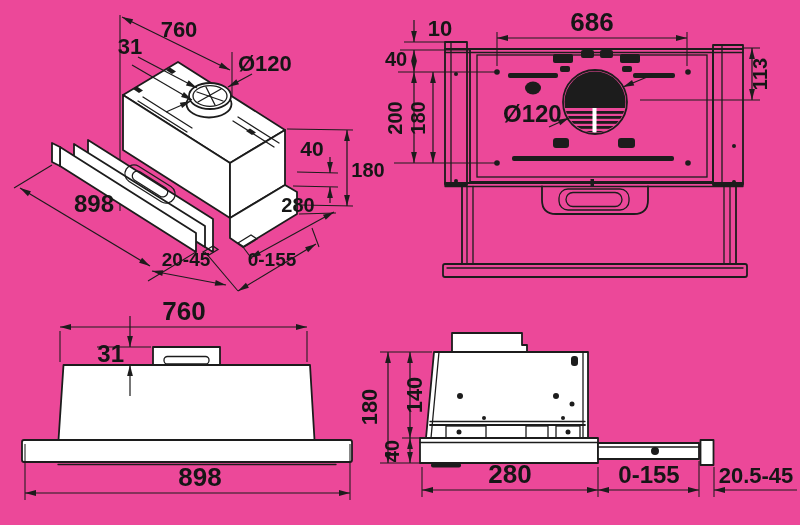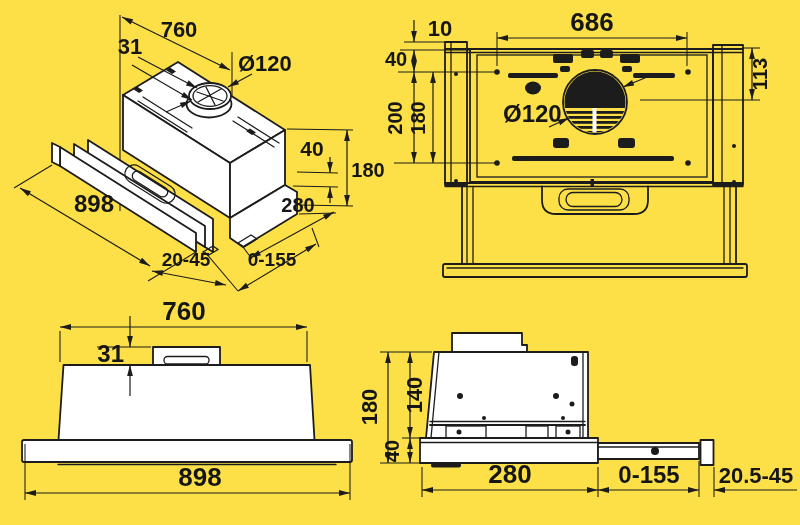--- a/index.html
+++ b/index.html
@@ -1,16 +1,16 @@
 <!DOCTYPE html>
 <html><head>
 <meta charset="utf-8">
 <style>
   html,body{margin:0;padding:0;background:#ffffff;}
-  #canvas{position:relative;width:800px;height:525px;background:#fde047;overflow:hidden;}
+  #canvas{position:relative;width:800px;height:525px;background:#ec4899;overflow:hidden;}
   svg{display:block;}
   .obj{fill:none;stroke:#1c1c1c;stroke-width:1.8;stroke-linejoin:round;stroke-linecap:round;}
   .objw{fill:#ffffff;stroke:#1c1c1c;stroke-width:1.8;stroke-linejoin:round;}
   .thin{fill:none;stroke:#1c1c1c;stroke-width:1.3;stroke-linecap:round;}
   .dim{fill:none;stroke:#1c1c1c;stroke-width:1.2;}
   .ext{fill:none;stroke:#1c1c1c;stroke-width:1.05;}
   .blk{fill:#1c1c1c;stroke:none;}
   .lbl{font-family:"Liberation Sans","DejaVu Sans",sans-serif;font-weight:700;fill:#161616;}
   .s19{font-size:19px;} .s20{font-size:20px;} .s21{font-size:21px;} .s22{font-size:22px;}
   .s24{font-size:24px;} .s26{font-size:26px;}

